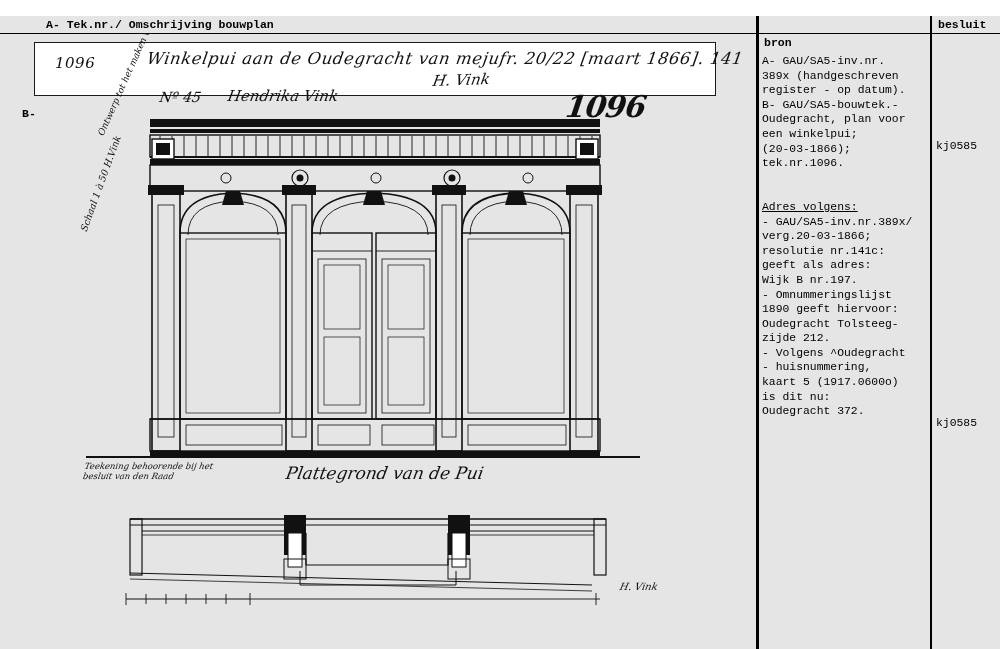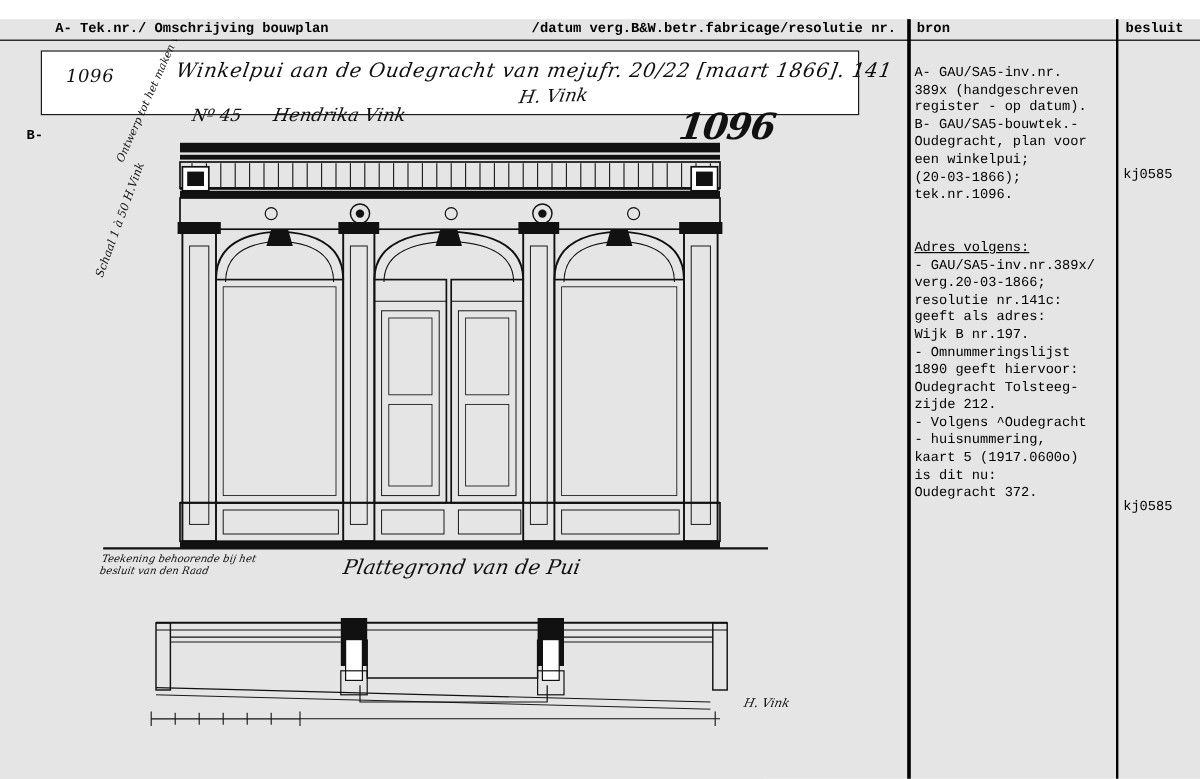--- a/index.html
+++ b/index.html
@@ -37,21 +37,21 @@
   .hdr-a {
     position: absolute;
     left: 46px; top: 1px;
   }
   .hdr-b {
     position: absolute;
     left: 443px; top: 1px;
   }
   .hdr-bron {
     position: absolute;
-    left: 764px; top: 1px;
+    left: 764px; top: 19px;
   }
   .hdr-verwerkt {
     position: absolute;
     left: 938px; top: 1px;
   }
 
   
   .vrule-left {
     position: absolute;
     left: 756px; top: 0;
@@ -215,21 +215,20 @@
     font-size: 11.4px;
   }
 </style>
 </head>
 <body>
 
 <div class="page">
 
   <div class="header">
     <span class="hdr-a">A- Tek.nr./ Omschrijving bouwplan</span>
-    <span class="hdr-b">/datum verg.B&amp;W.betr.fabricage/resolutie nr.</span>
     <span class="hdr-bron">bron</span>
     <span class="hdr-verwerkt">besluit</span>
   </div>
 
   <div class="vrule-left"></div>
   <div class="vrule-mid"></div>
 
   <div class="left-pane">
 
     <span class="mark-b">B-</span>

